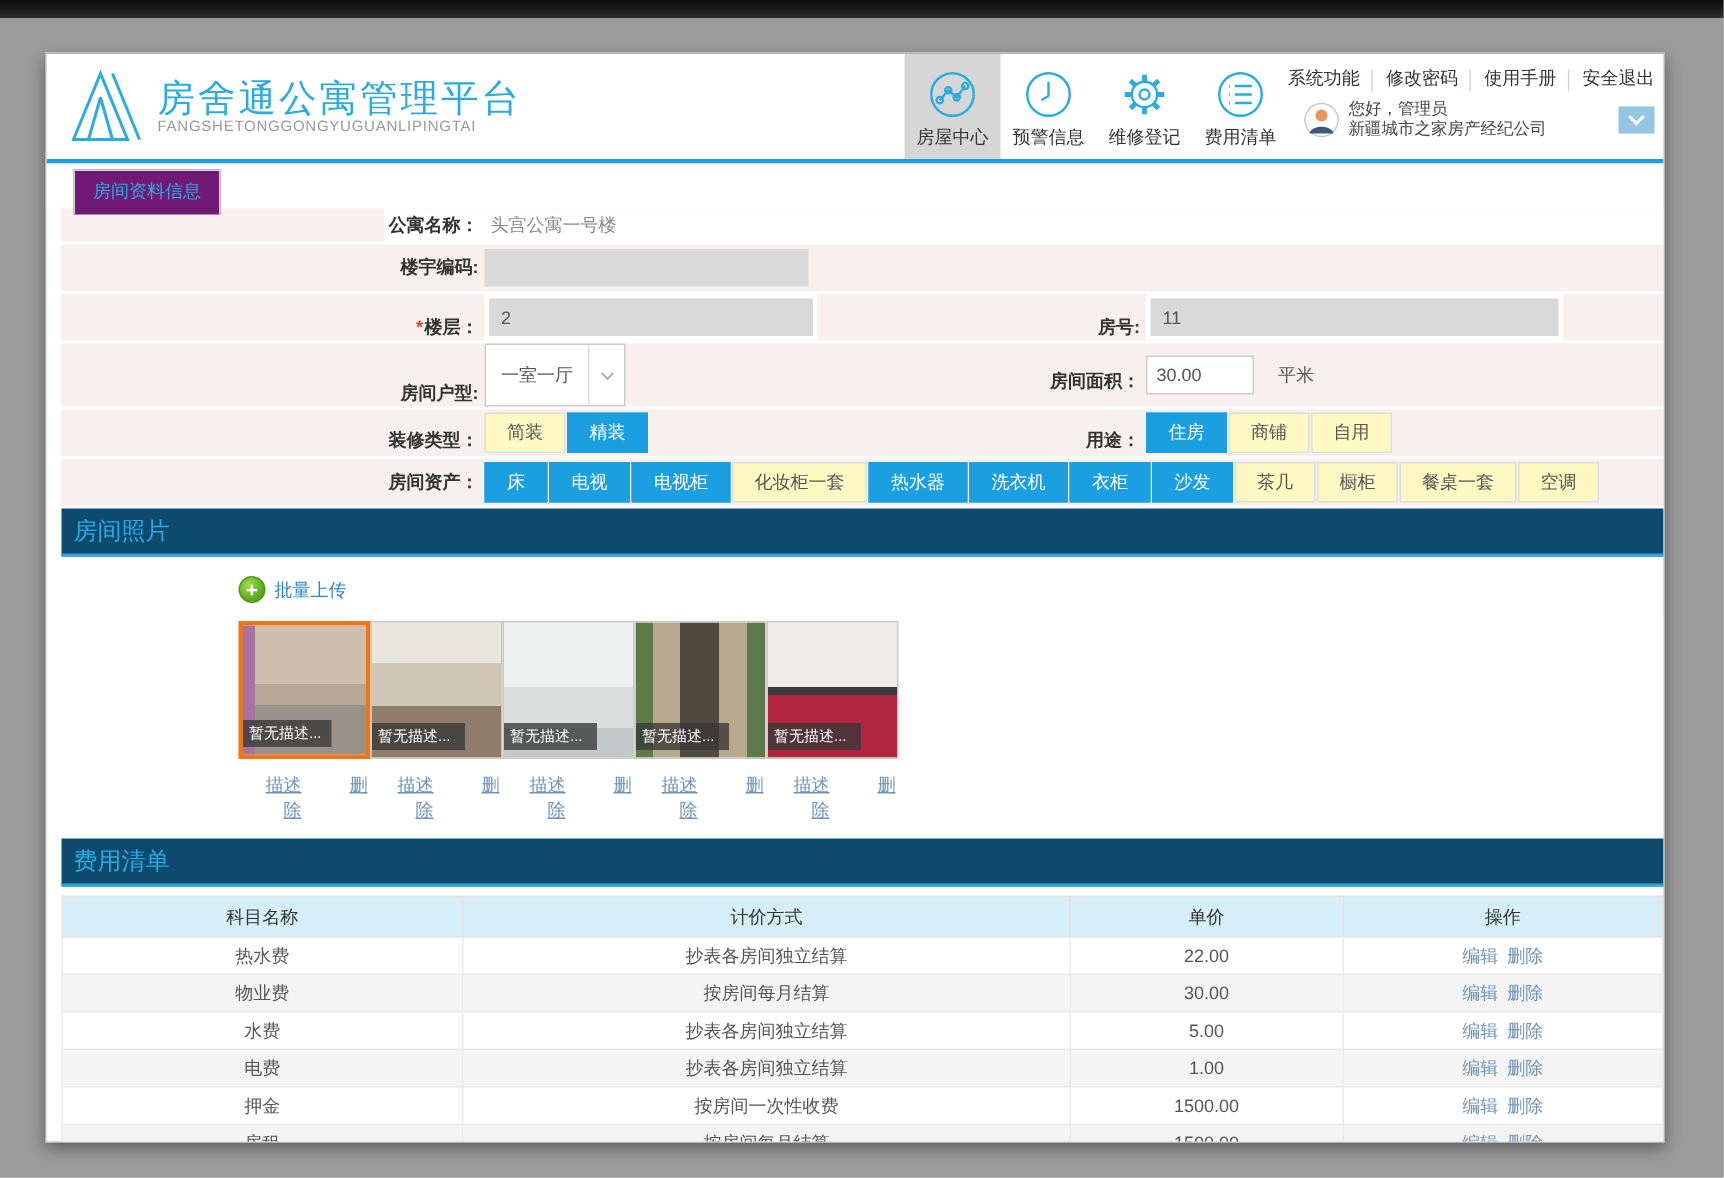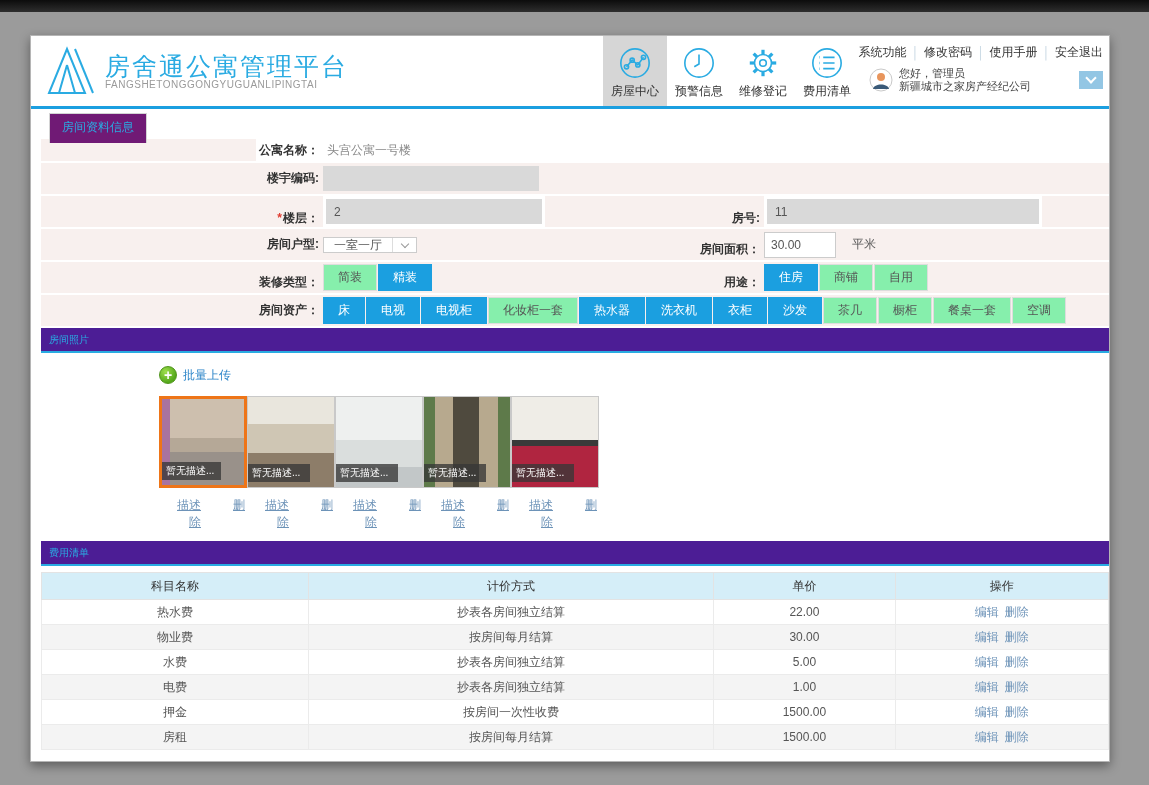--- a/index.html
+++ b/index.html
@@ -50,34 +50,34 @@
   .pair.right .lbl { width:185px; }
   .req { color:#e03a2f; margin-right:1px; }
   .plaintext { font-size:12px; color:#888; margin-left:4px; }
   .input-gray { background:#d9d9d9; border:none; height:25px; font-size:12px; color:#555;
     padding:0 8px; font-family:inherit; }
   .wcell { background:#fff; padding:3px; }
   .input-white { background:#fff; border:1px solid #ccc; height:26px; width:72px; font-size:12px;
     color:#555; padding:0 6px; font-family:inherit; }
   .unit { font-size:12px; color:#555; margin-left:16px; }
   .fakeselect { display:flex; align-items:center; background:#fff; border:1px solid #ccc;
-    height:16px; cursor:pointer; }
+    height:42px; cursor:pointer; }
   .fakeselect .sel-text { font-size:12px; color:#555; padding:0 10px; }
   .fakeselect .sel-arrow { width:24px; align-self:stretch; border-left:1px solid #ddd;
     display:flex; align-items:center; justify-content:center; }
   .fakeselect .sel-arrow i { width:6px; height:6px; border-right:1px solid #999;
     border-bottom:1px solid #999; transform:rotate(45deg); margin-top:-3px; }
   .seggroup { display:flex; flex-wrap:nowrap; }
-  .seg { height:27px; line-height:25px; padding:0 14px; font-size:12px; background:#86efac;
+  .seg { height:27px; line-height:25px; padding:0 14px; font-size:12px; background:#fef9c3;
     border:1px solid #ddd; color:#555; cursor:pointer; margin-right:1px; white-space:nowrap; }
   .seg.on { background:#1b9fe0; border-color:#1b9fe0; color:#fff; }
 
   
-  .sect-head { font-size:10px; color:#2aabe2; padding:5px 8px 4px; border-bottom:2px solid #29abe2;
-    background:#4c1d95; }
+  .sect-head { font-size:16px; color:#2aabe2; padding:5px 8px 4px; border-bottom:2px solid #29abe2;
+    background:#0c4a6e; }
   .uprow { display:flex; align-items:center; gap:6px; padding:13px 0 8px 118px; }
   .plus { width:18px; height:18px; border-radius:50%; flex:none;
     background:radial-gradient(circle at 35% 30%,#9ede4d,#54a81b 70%); border:1px solid #4f941a;
     color:#fff; font-weight:bold; font-size:14px; line-height:16px; text-align:center; }
   .bluelink { font-size:12px; color:#2a84c8; cursor:pointer; }
 
   
   .photos { display:flex; padding:4px 0 10px 118px; background:#fff; }
   .photo-block { width:88px; }
   .photo { position:relative; width:88px; height:92px; border:1px solid #c9c9c9; cursor:pointer; }

